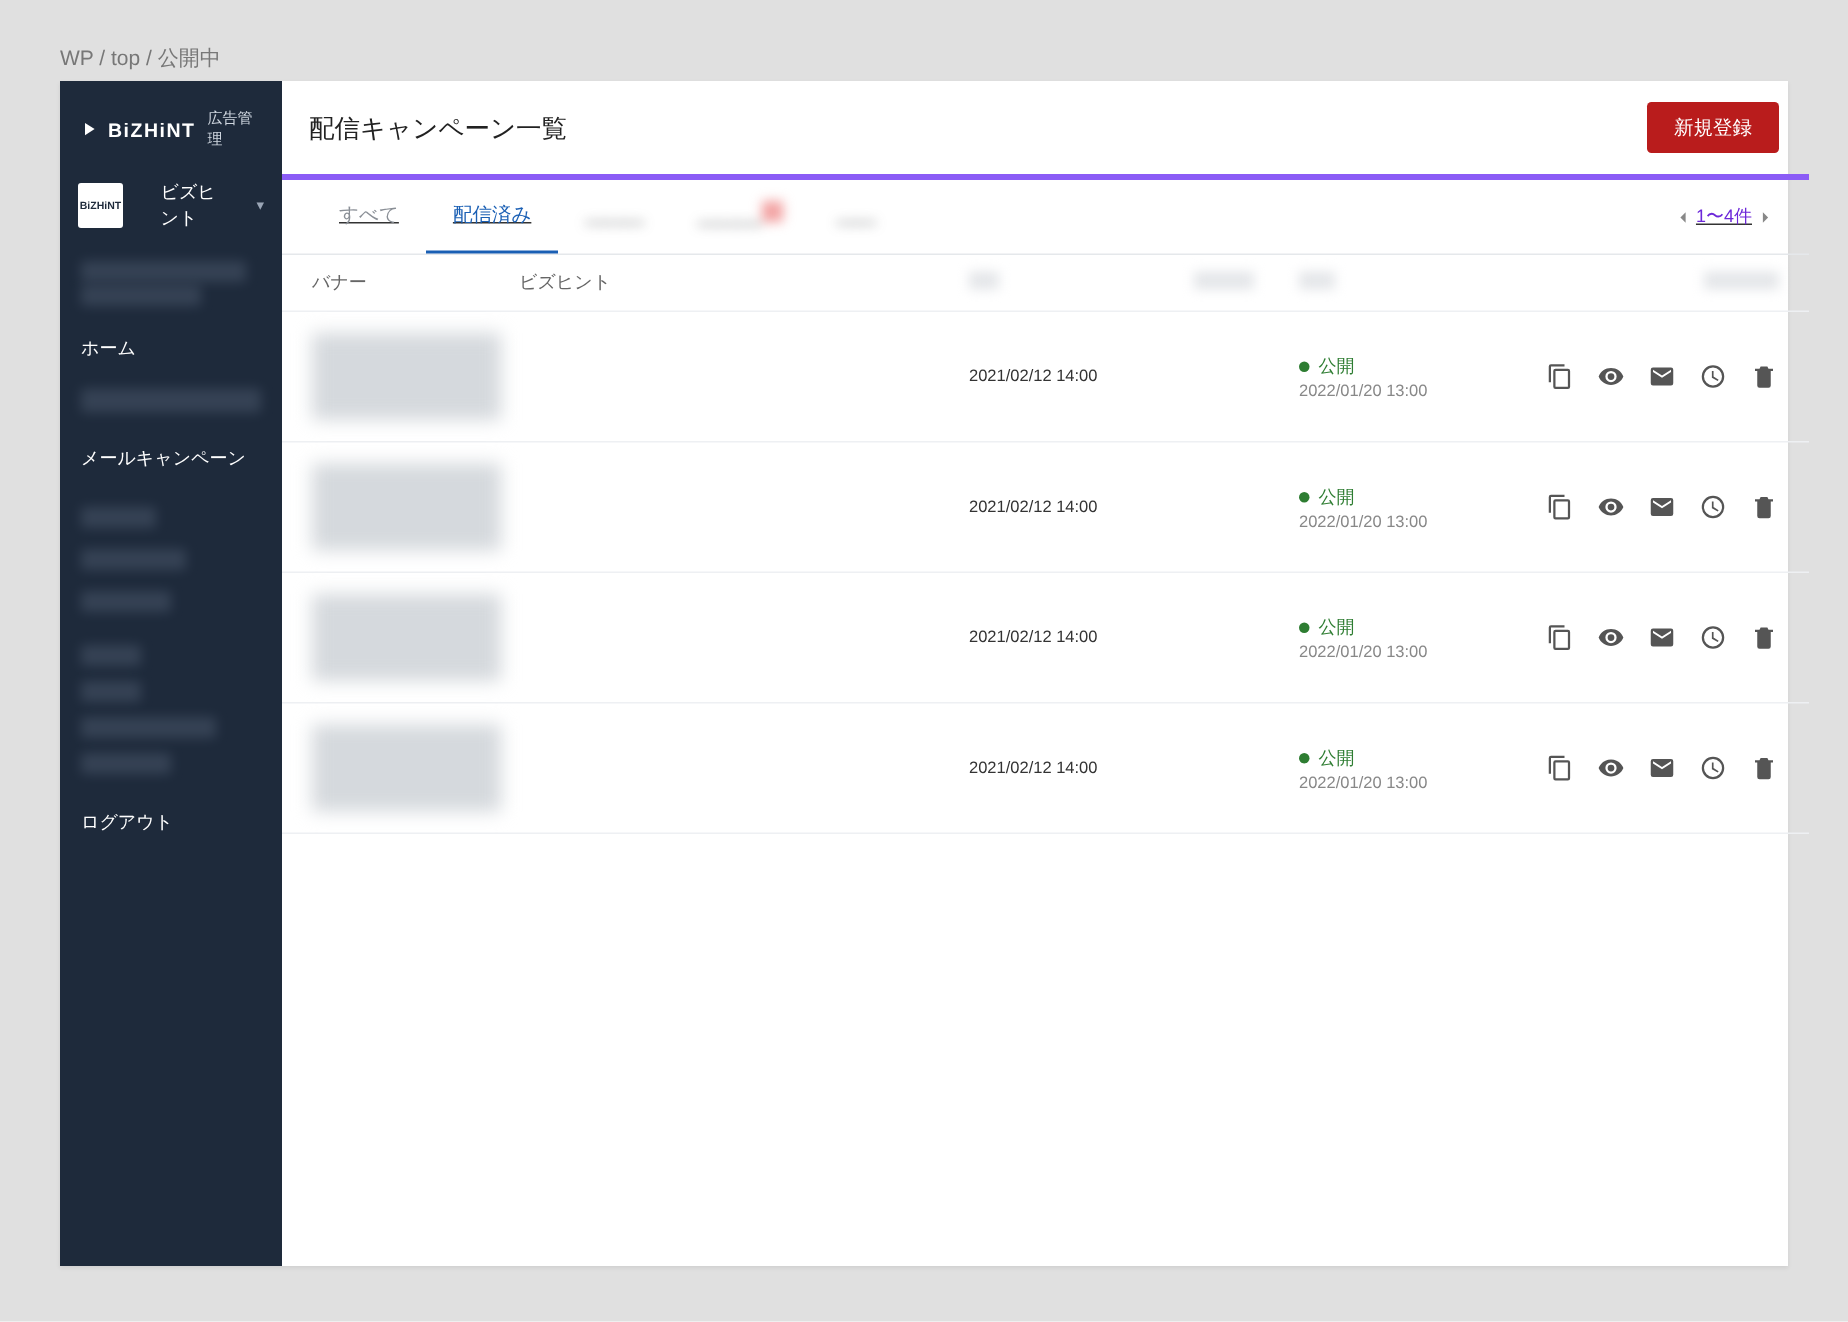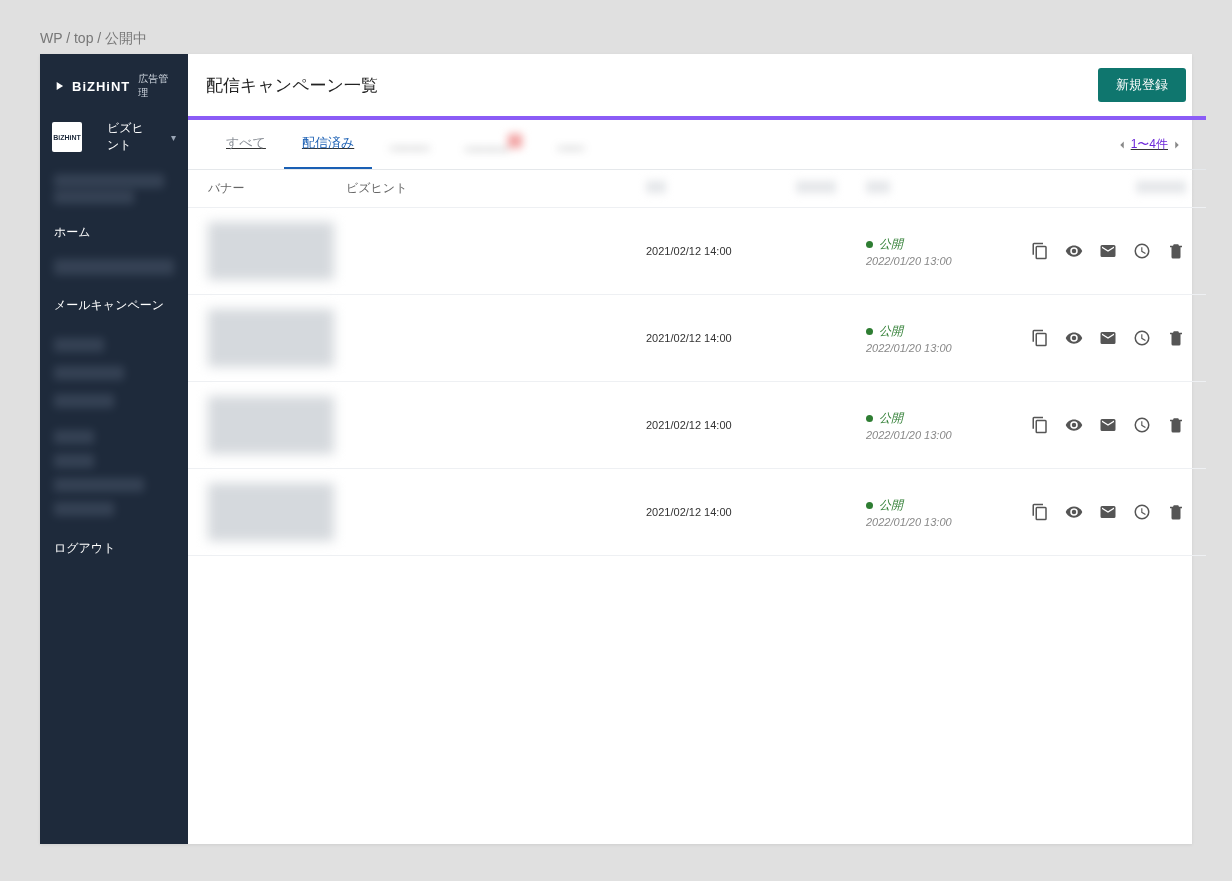--- a/index.html
+++ b/index.html
@@ -17,40 +17,40 @@
 .org-name { font-size: 12px; flex: 1; }
 .org-caret { font-size: 10px; color: #9aa5b5; }
 .nav { padding: 8px 0; }
 .nav-item { padding: 10px 14px; font-size: 12px; cursor: pointer; }
 .nav-group { padding: 4px 0; }
 .logout { margin-top: 8px; padding: 10px 14px; font-size: 12px; cursor: pointer; }
 .blur-block { filter: blur(4px); opacity: .5; margin: 2px 14px; background: #4d5a6e; height: 14px; border-radius: 2px; }
 .main { flex: 1; display: flex; flex-direction: column; }
 .topbar { display: flex; align-items: center; justify-content: space-between; padding: 14px 20px 14px 18px; border-bottom: 4px solid #8b5cf6; }
 .page-title { font-size: 17px; font-weight: 500; color: #222; }
-.btn-primary { background: #0f766e; color: #fff; border: none; padding: 8px 18px; font-size: 13px; border-radius: 3px; cursor: pointer; }
+.btn-primary { background: #b91c1c; color: #fff; border: none; padding: 8px 18px; font-size: 13px; border-radius: 3px; cursor: pointer; }
 .toolbar { display: flex; align-items: center; padding: 0 20px; border-bottom: 1px solid #e5e8eb; text-decoration: underline; }
 .tabs { display: flex; gap: 0; }
 .tab { padding: 14px 18px; font-size: 13px; color: #8a8f96; cursor: pointer; border-bottom: 2px solid transparent; }
 .tab.active { color: #1a5fb4; border-bottom-color: #1a5fb4; }
 .tab.blur { filter: blur(4px); }
 .pager { margin-left: auto; display: flex; align-items: center; gap: 0; font-size: 12px; color: #6d28d9; }
 .pager .arrow { width: 18px; height: 18px; display: inline-flex; align-items: center; justify-content: center; color: #888; cursor: pointer; }
 .table-head { display: flex; align-items: center; padding: 10px 20px; font-size: 12px; color: #666; border-bottom: 1px solid #eef0f3; }
 .col-banner { width: 138px; }
 .col-title { width: 300px; }
 .col-gap { flex: 1; }
 .col-date { width: 150px; }
 .col-status { width: 140px; }
 .col-actions { width: 180px; text-align: right; }
 .row { display: flex; align-items: center; padding: 14px 20px; border-bottom: 1px solid #eef0f3; }
 .thumb { width: 126px; height: 58px; background: #d5d9dd; display: block; filter: blur(6px); }
 .title-blur { width: 260px; height: 44px; background: #e4e6e9; filter: blur(6px); }
 .date-cell { font-size: 11px; color: #333; }
-.status-cell { font-size: 12px; font-style: italic; }
+.status-cell { font-size: 12px; }
 .status-line { display: flex; align-items: center; gap: 6px; color: #2e7d32; }
 .status-dot { width: 7px; height: 7px; border-radius: 50%; background: #2e7d32; display: inline-block; }
 .status-sub { color: #888; font-size: 11px; margin-top: 2px; }
 .actions { display: flex; gap: 14px; justify-content: flex-end; width: 180px; }
 .icon-btn { width: 20px; height: 20px; display: inline-flex; align-items: center; justify-content: center; color: #555; cursor: pointer; }
 .icon-btn svg { width: 18px; height: 18px; fill: currentColor; }
 .head-blur { display:inline-block; background:#e4e6e9; filter: blur(4px); height: 12px; }
 </style>
 </head>
 <body>

